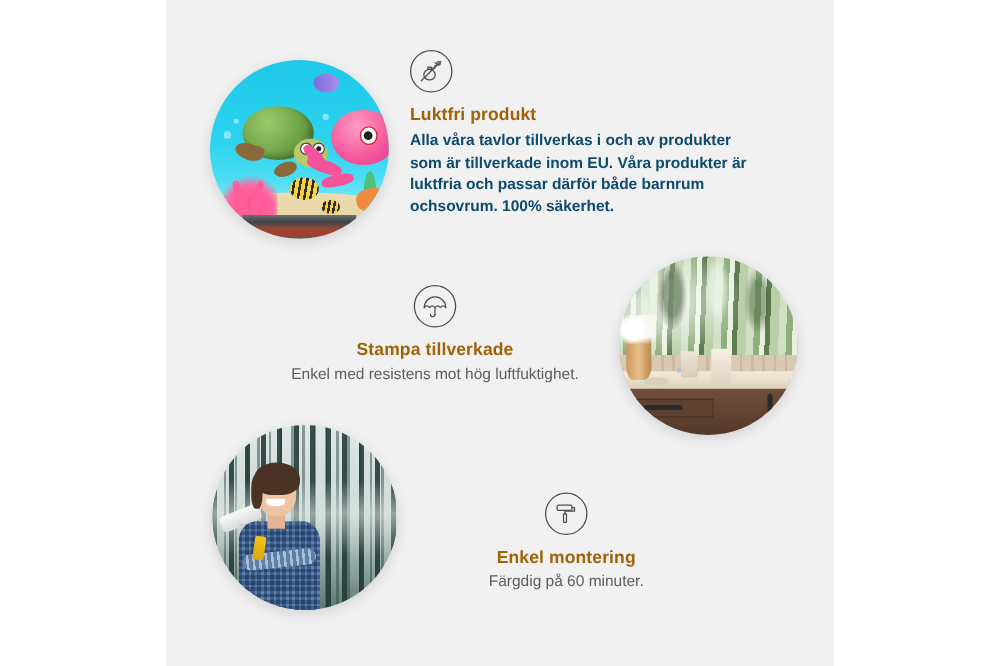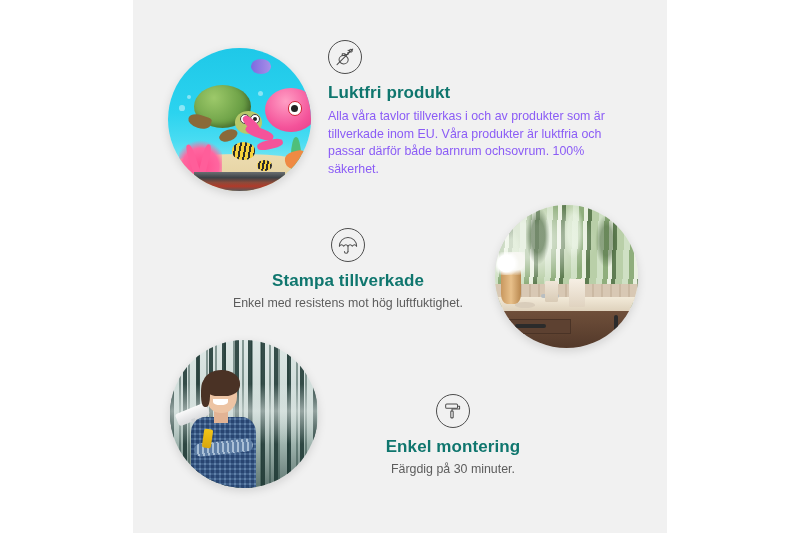--- a/index.html
+++ b/index.html
@@ -306,31 +306,32 @@
   .icon-circle {
     width: 34px; height: 34px;
     border: 1.4px solid #4d4d4d;
     border-radius: 50%;
     display: flex; align-items: center; justify-content: center;
     box-sizing: border-box;
   }
   .icon-circle svg { display:block; }
 
   .feat-title {
-    font-size: 17px;
+    font-size: 14px;
     font-weight: bold;
-    color: #0f766e;
+    color: #a16207;
     margin: 9px 0 5px 0;
     letter-spacing: .1px;
     white-space: nowrap;
   }
   .feat-body {
     font-size: 12.4px;
     line-height: 17.5px;
-    color: #8b5cf6;
+    color: #0c4a6e;
+    font-weight: bold;
   }
   .feat-sub {
     font-size: 12.4px;
     color: #5d5d5d;
     white-space: nowrap;
   }
 
   
   #feature-odourless {
     left: 195px;  
@@ -453,17 +454,17 @@
 
     <div class="feature" id="feature-assembly">
       <div class="icon-circle">
         <svg width="22" height="22" viewBox="0 0 24 24" fill="none" stroke="#4d4d4d" stroke-width="1.1" stroke-linecap="round" stroke-linejoin="round">
           <rect x="4" y="4.4" width="13" height="4.6" rx="1.2"></rect>
           <path d="M17 6.7h2.2v3.1h-8.3v2.3"></path>
           <rect x="9.6" y="12.1" width="2.6" height="7.4" rx=".6"></rect>
         </svg>
       </div>
       <div class="feat-title">Enkel montering</div>
-      <div class="feat-sub">Färgdig på 30 minuter.</div>
+      <div class="feat-sub">Färgdig på 60 minuter.</div>
     </div>
 
   </div>
 </div>
 
 </body></html>

